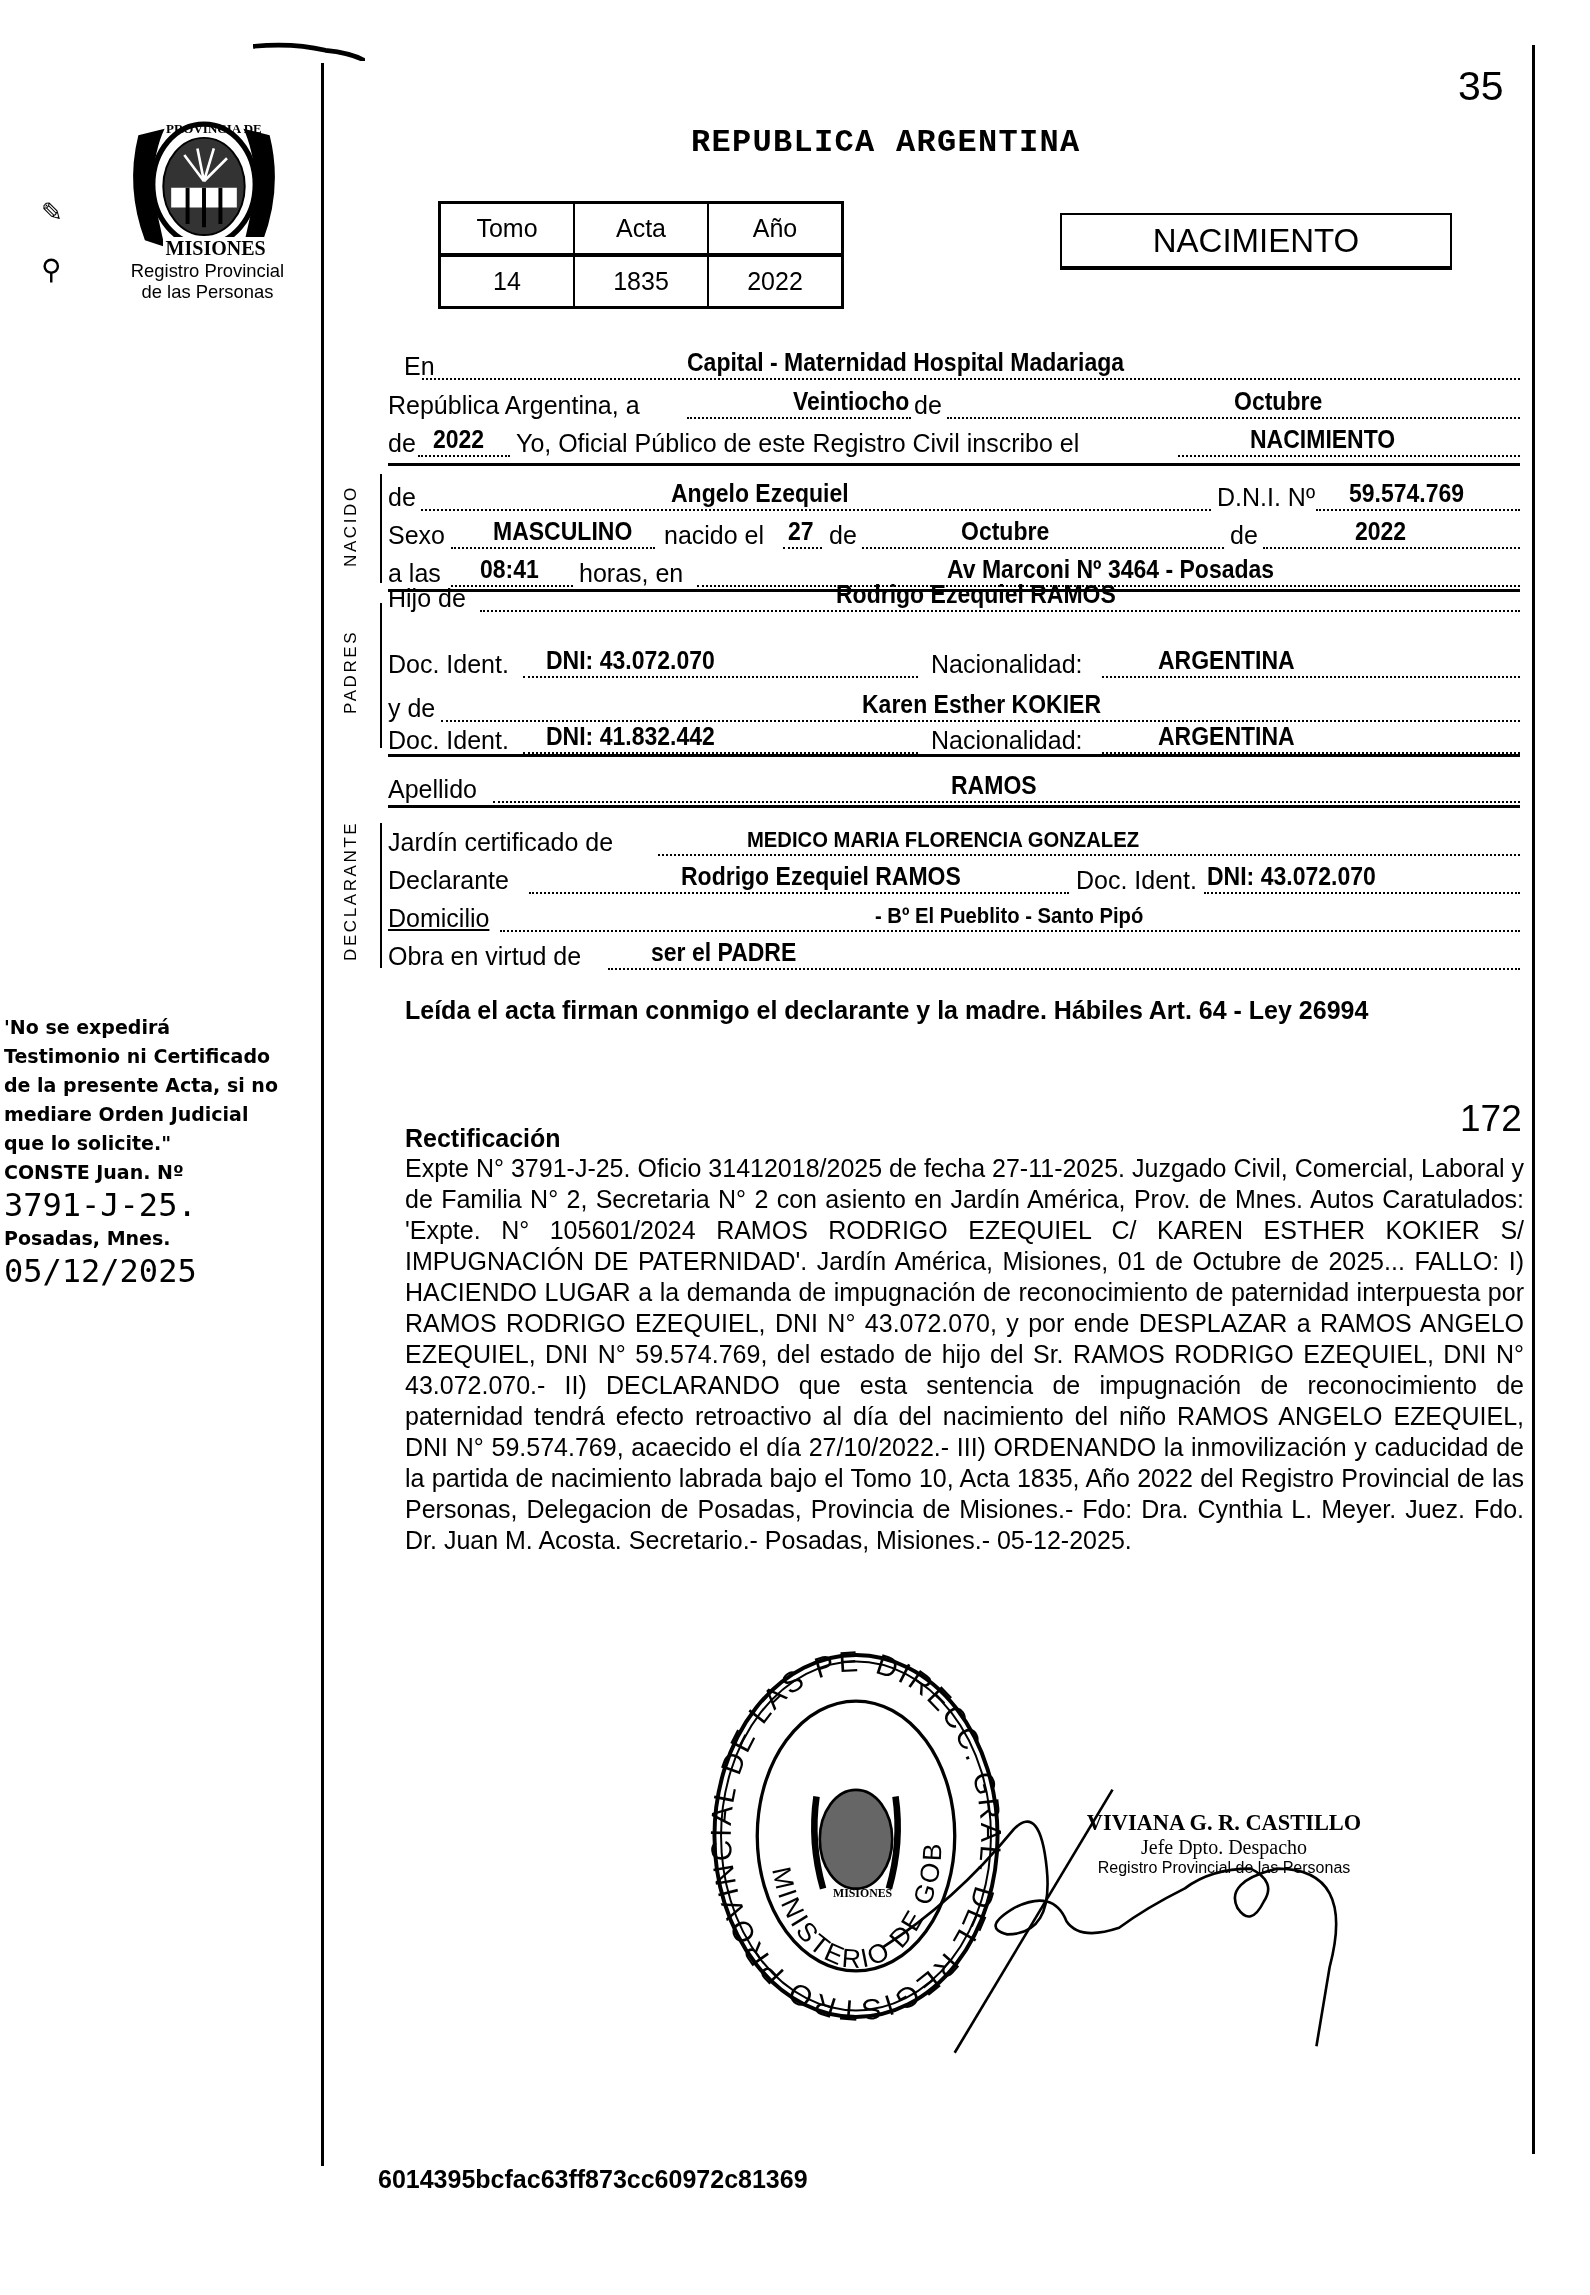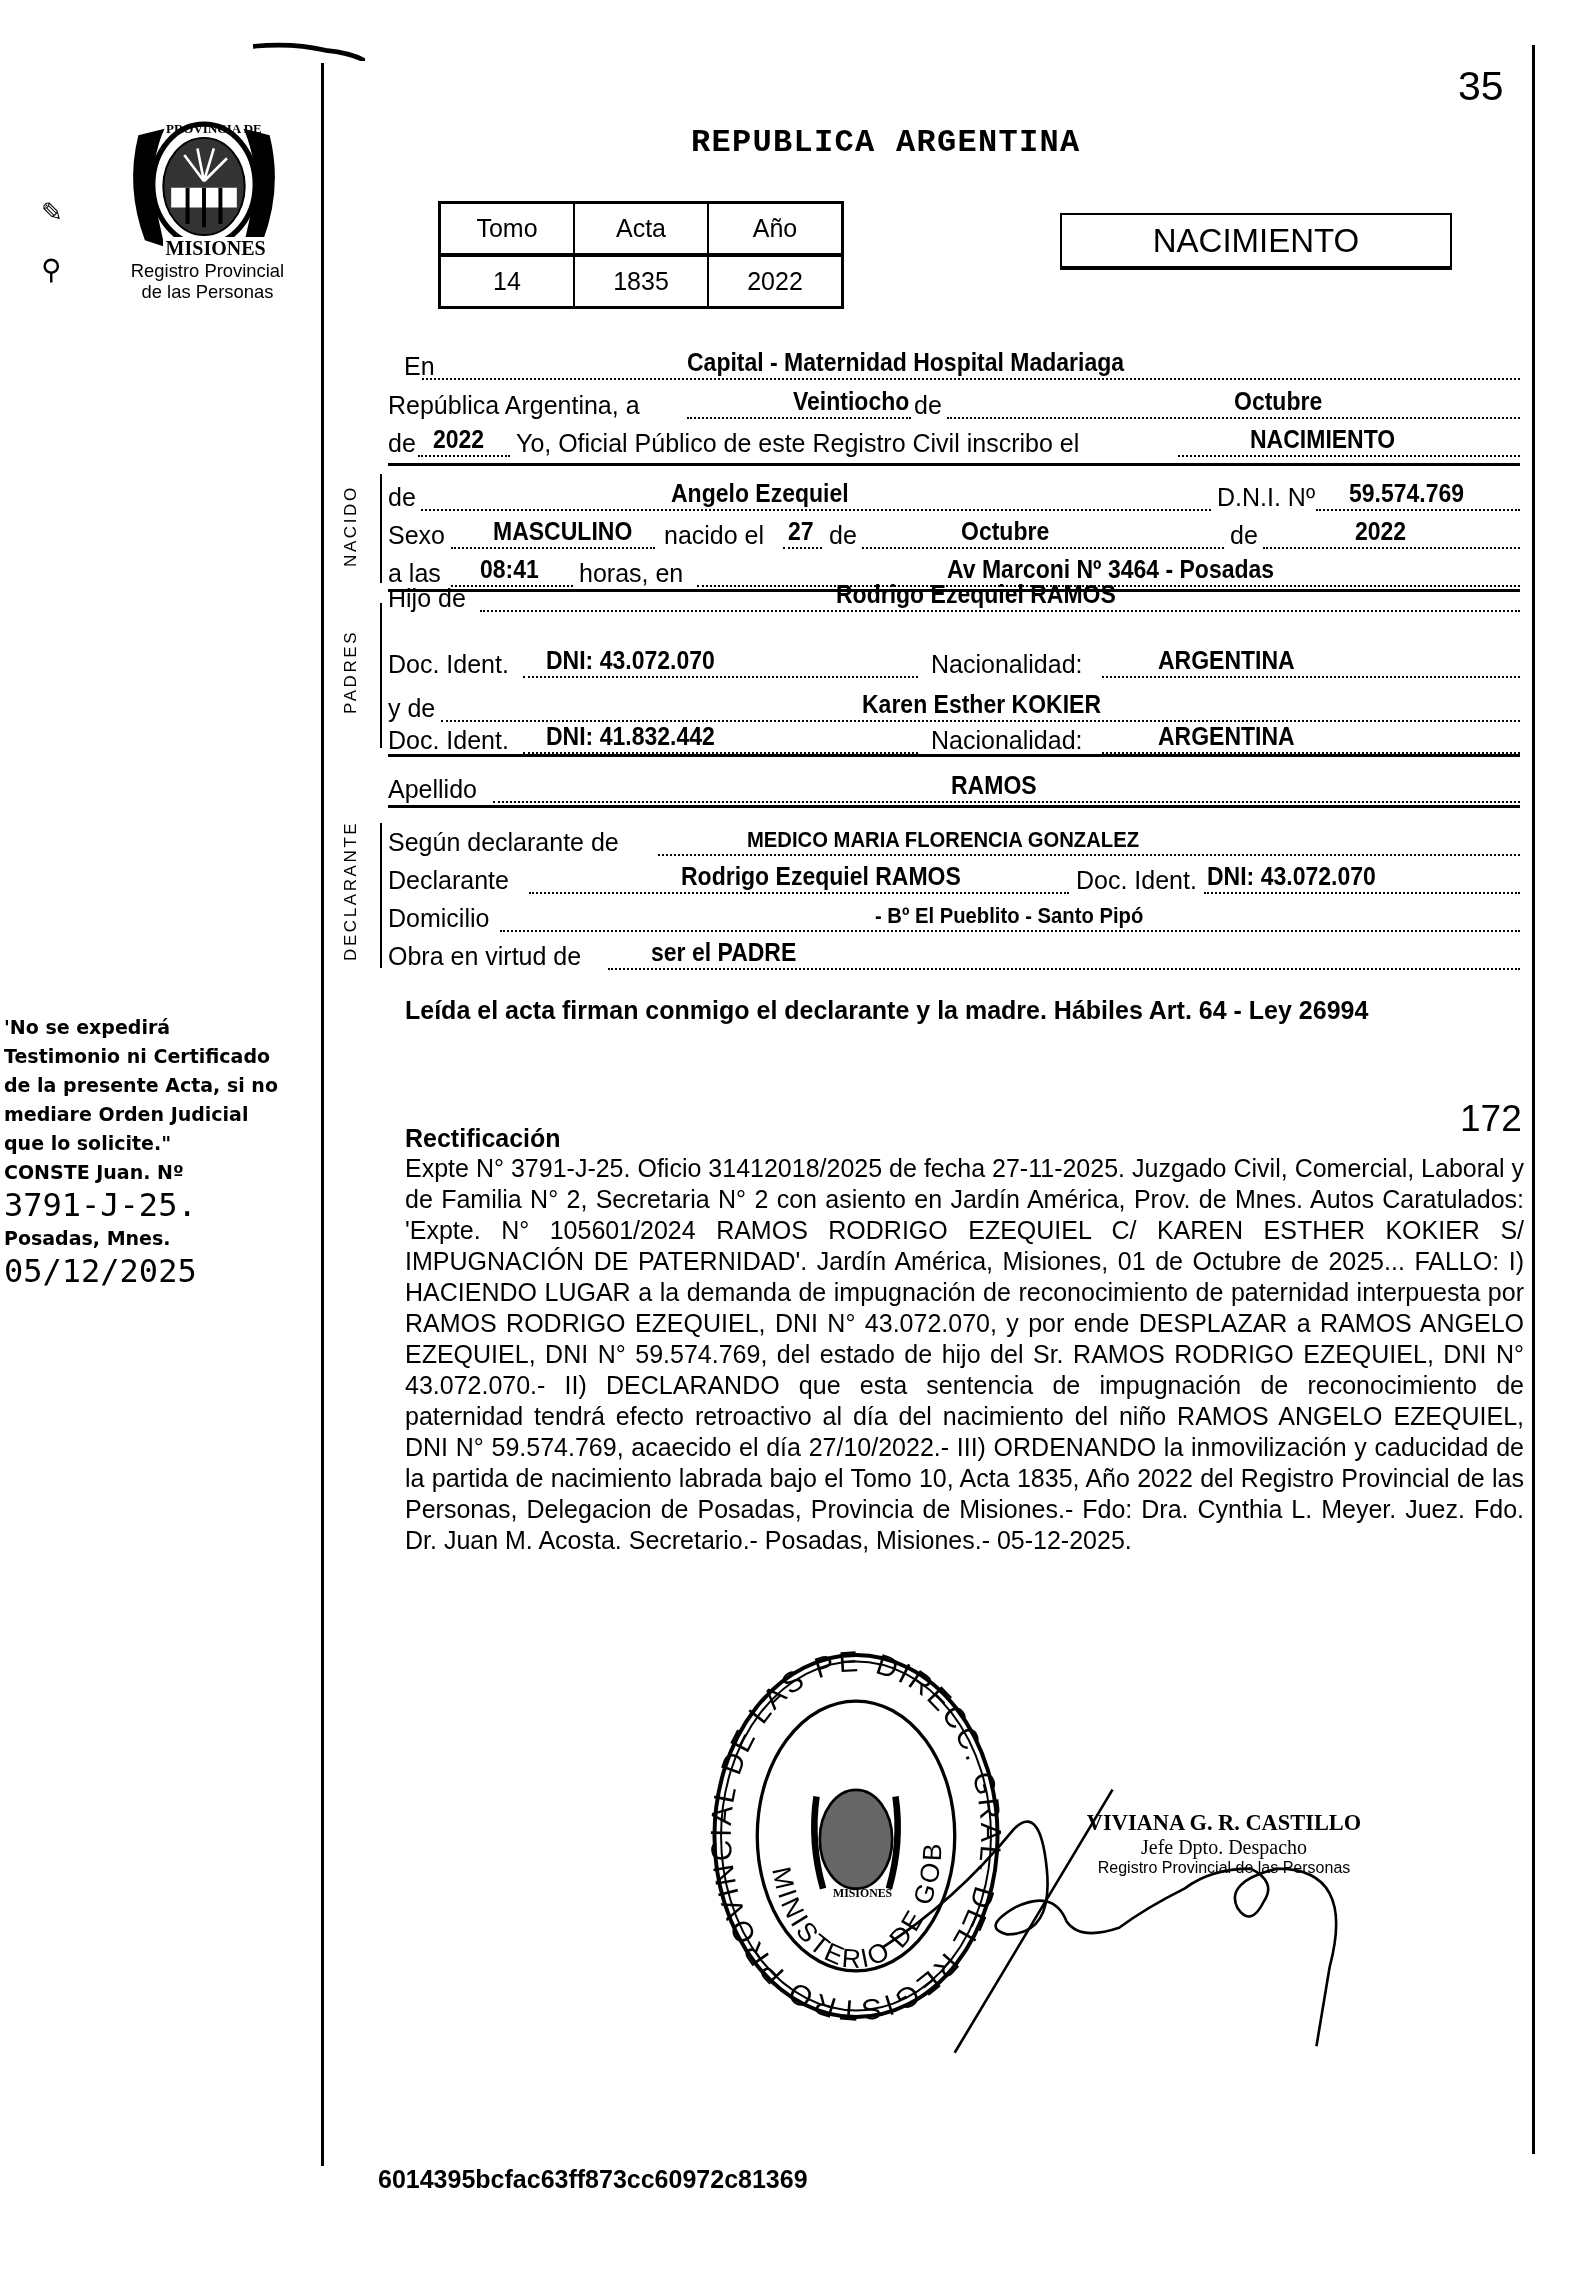--- a/index.html
+++ b/index.html
@@ -193,34 +193,34 @@
 <div class="line" style="top:770px;">
   <span class="lbl" style="left:0;">Apellido</span>
   <span class="dots" style="left:105px; right:0;"></span>
   <span class="val" style="left:563px;">RAMOS</span>
 </div>
 <div class="hsep" style="top:805px;"></div>
 
 <div class="vbar" style="left:380px; top:823px; height:145px;"></div>
 <div class="vlabel" style="left:341px; top:961px;">DECLARANTE</div>
 <div class="line" style="top:823px;">
-  <span class="lbl" style="left:0;">Según declarante de</span>
+  <span class="lbl" style="left:0;">Jardín certificado de</span>
   <span class="dots" style="left:270px; right:0;"></span>
   <span class="val" style="left:359px; font-size:22px;">MEDICO MARIA FLORENCIA GONZALEZ</span>
 </div>
 <div class="line" style="top:861px;">
   <span class="lbl" style="left:0;">Declarante</span>
   <span class="dots" style="left:141px; width:540px;"></span>
   <span class="val" style="left:293px;">Rodrigo Ezequiel RAMOS</span>
   <span class="lbl" style="left:688px;">Doc. Ident.</span>
   <span class="dots" style="left:816px; right:0;"></span>
   <span class="val" style="left:819px;">DNI: 43.072.070</span>
 </div>
 <div class="line" style="top:899px;">
-  <span class="lbl" style="left:0;">Domicilio</span>
+  <span class="lbl" style="left:0;text-decoration:underline;">Domicilio</span>
   <span class="dots" style="left:112px; right:0;"></span>
   <span class="val" style="left:487px; font-size:22px;">- Bº El Pueblito - Santo Pipó</span>
 </div>
 <div class="line" style="top:937px;text-align:center;">
   <span class="lbl" style="left:0;">Obra en virtud de</span>
   <span class="dots" style="left:220px; right:0;"></span>
   <span class="val" style="left:263px;">ser el PADRE</span>
 </div>
 
 <div class="abs closing">Leída el acta firman conmigo el declarante y la madre. Hábiles  Art. 64 - Ley 26994</div>

